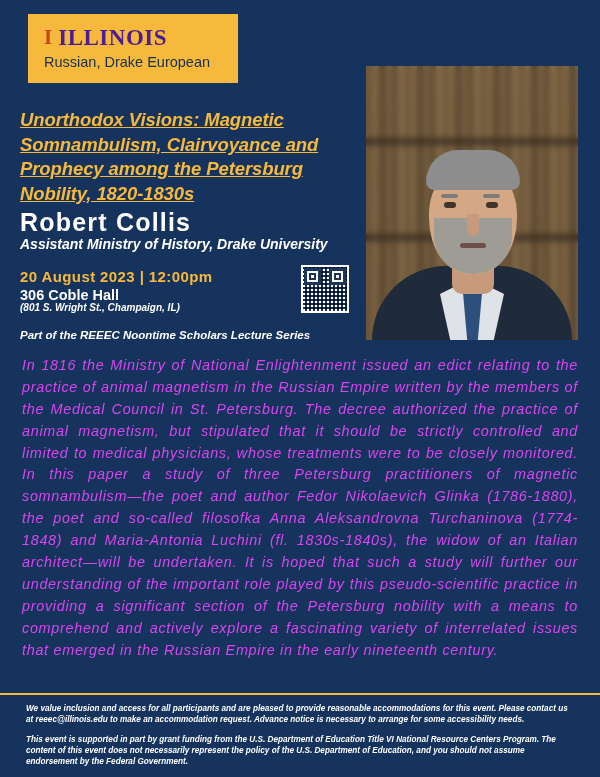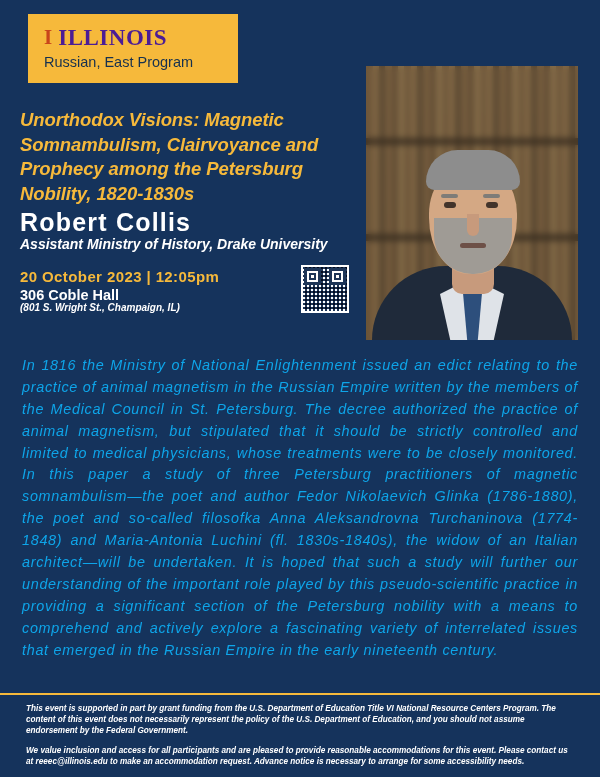--- a/index.html
+++ b/index.html
@@ -65,20 +65,21 @@
     position: absolute;
     left: 20px;
     top: 108px;
     width: 340px;
     color: #f6b93b;
     font-size: 18.5px;
     font-weight: bold;
     font-style: italic;
     line-height: 1.33;
     letter-spacing: -0.1px;
+    text-decoration: underline;
   }
 
   .speaker {
     position: absolute;
     left: 20px;
     top: 208px;
     width: 345px;
     color: #ffffff;
     font-size: 25px;
     font-weight: bold;
@@ -305,21 +306,21 @@
     background: #c79a7c;
     border-radius: 0 0 8px 8px;
   }
 
   
   .abstract {
     position: absolute;
     left: 22px;
     top: 355px;
     width: 556px;
-    color: #0ea5e9;
+    color: #d946ef;
     font-size: 14.4px;
     font-style: italic;
     line-height: 1.52;
     text-align: justify;
     letter-spacing: 0.7px;
   }
 
   
   .footer {
     position: absolute;
@@ -343,31 +344,32 @@
 </head>
 <body>
 
 <div class="poster">
 
   <div class="logo-box">
     <div class="logo-row">
       <span class="logo-mark">I</span>
       <span class="logo-word">ILLINOIS</span>
     </div>
-    <div class="logo-sub">Russian, East Program</div>
+    <div class="logo-sub">Russian, Drake European</div>
   </div>
 
   <div class="title">Unorthodox Visions: Magnetic Somnambulism, Clairvoyance and Prophecy among the Petersburg Nobility, 1820-1830s</div>
 
   <div class="speaker">Robert Collis</div>
   <div class="affiliation">Assistant Ministry of History, Drake University</div>
 
-  <div class="when">20 October 2023 | 12:05pm</div>
+  <div class="when">20 August 2023 | 12:00pm</div>
   <div class="where">306 Coble Hall</div>
   <div class="address">(801 S. Wright St., Champaign, IL)</div>
+  <div class="series">Part of the REEEC Noontime Scholars Lecture Series</div>
 
   <div class="qr"></div>
 
   <div class="portrait">
     <div class="bg-shelf"></div>
     <div class="books"></div>
     <div class="shelf-line shelf-1"></div>
     <div class="shelf-line shelf-2"></div>
     <div class="blur"></div>
     <div class="person">
@@ -383,17 +385,17 @@
       <div class="eye eye-r"></div>
       <div class="brow brow-l"></div>
       <div class="brow brow-r"></div>
       <div class="hair"></div>
     </div>
   </div>
 
   <div class="abstract">In 1816 the Ministry of National Enlightenment issued an edict relating to the practice of animal magnetism in the Russian Empire written by the members of the Medical Council in St. Petersburg. The decree authorized the practice of animal magnetism, but stipulated that it should be strictly controlled and limited to medical physicians, whose treatments were to be closely monitored. In this paper a study of three Petersburg practitioners of magnetic somnambulism—the poet and author Fedor Nikolaevich Glinka (1786-1880), the poet and so-called filosofka Anna Aleksandrovna Turchaninova (1774-1848) and Maria-Antonia Luchini (fl. 1830s-1840s), the widow of an Italian architect—will be undertaken. It is hoped that such a study will further our understanding of the important role played by this pseudo-scientific practice in providing a significant section of the Petersburg nobility with a means to comprehend and actively explore a fascinating variety of interrelated issues that emerged in the Russian Empire in the early nineteenth century.</div>
 
   <div class="footer">
+    <p>We value inclusion and access for all participants and are pleased to provide reasonable accommodations for this event. Please contact us at reeec@illinois.edu to make an accommodation request. Advance notice is necessary to arrange for some accessibility needs.</p>
     <p>This event is supported in part by grant funding from the U.S. Department of Education Title VI National Resource Centers Program. The content of this event does not necessarily represent the policy of the U.S. Department of Education, and you should not assume endorsement by the Federal Government.</p>
-    <p>We value inclusion and access for all participants and are pleased to provide reasonable accommodations for this event. Please contact us at reeec@illinois.edu to make an accommodation request. Advance notice is necessary to arrange for some accessibility needs.</p>
   </div>
 
 </div>
 
 </body></html>

